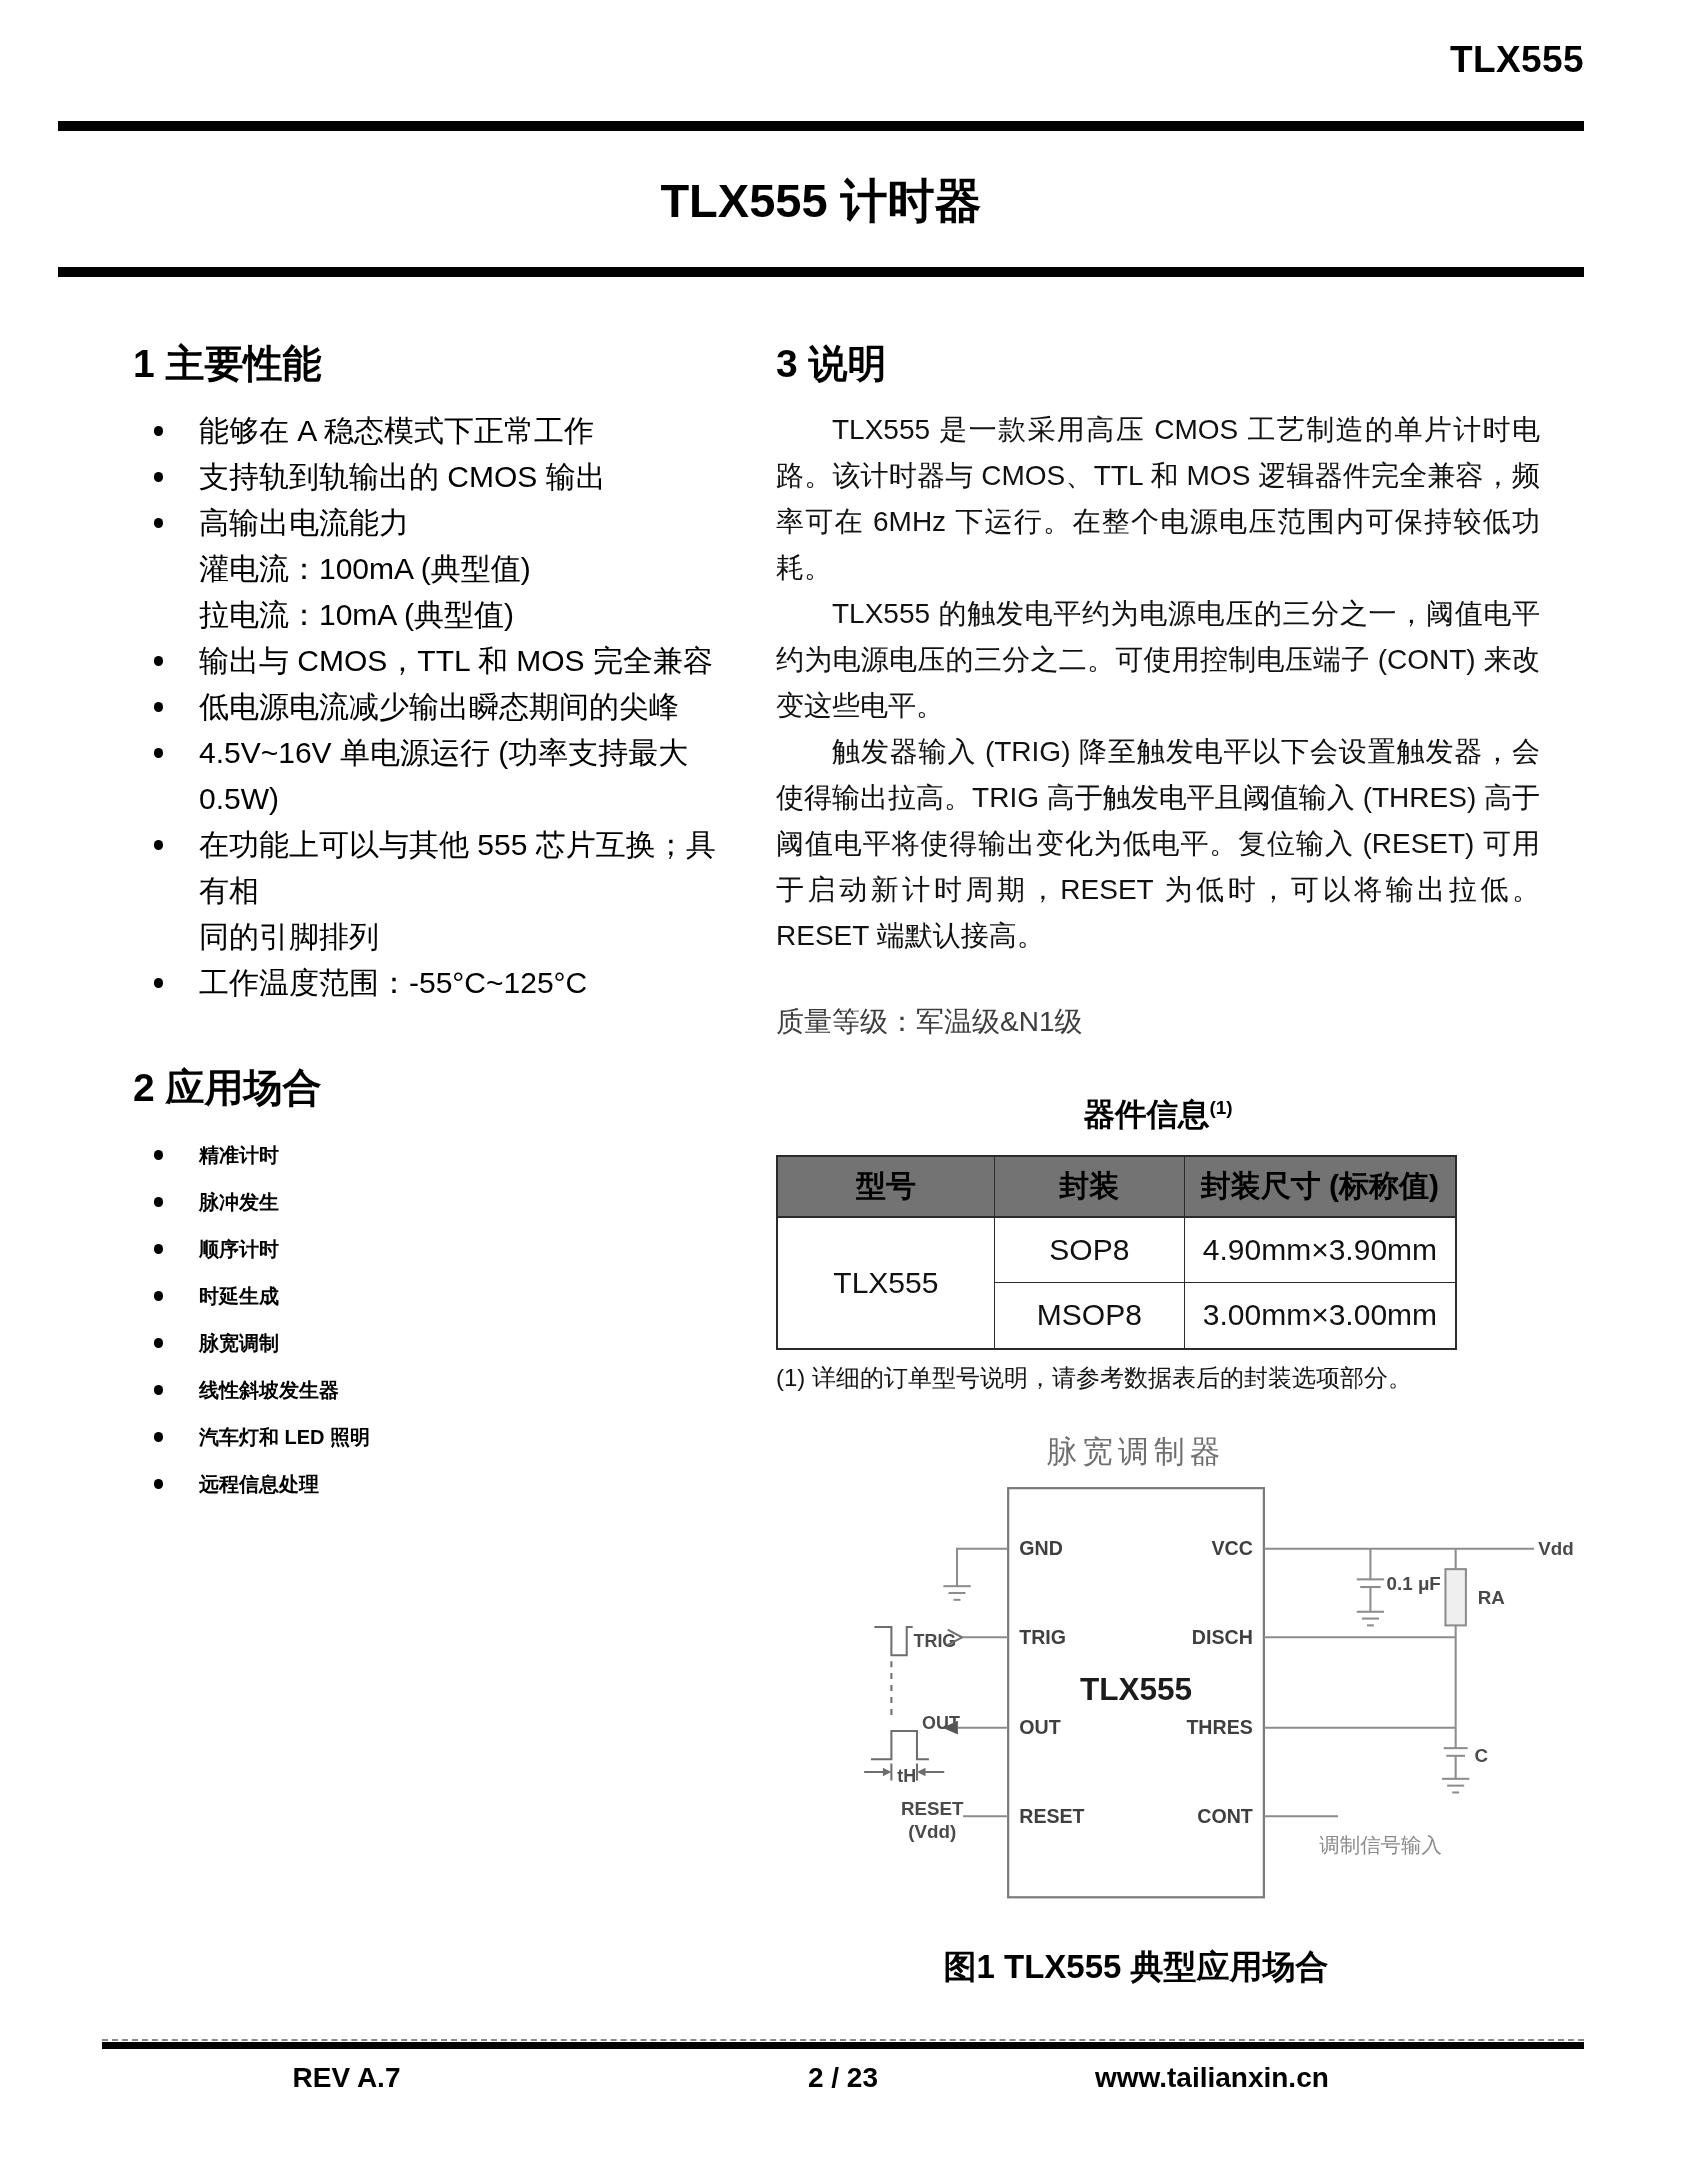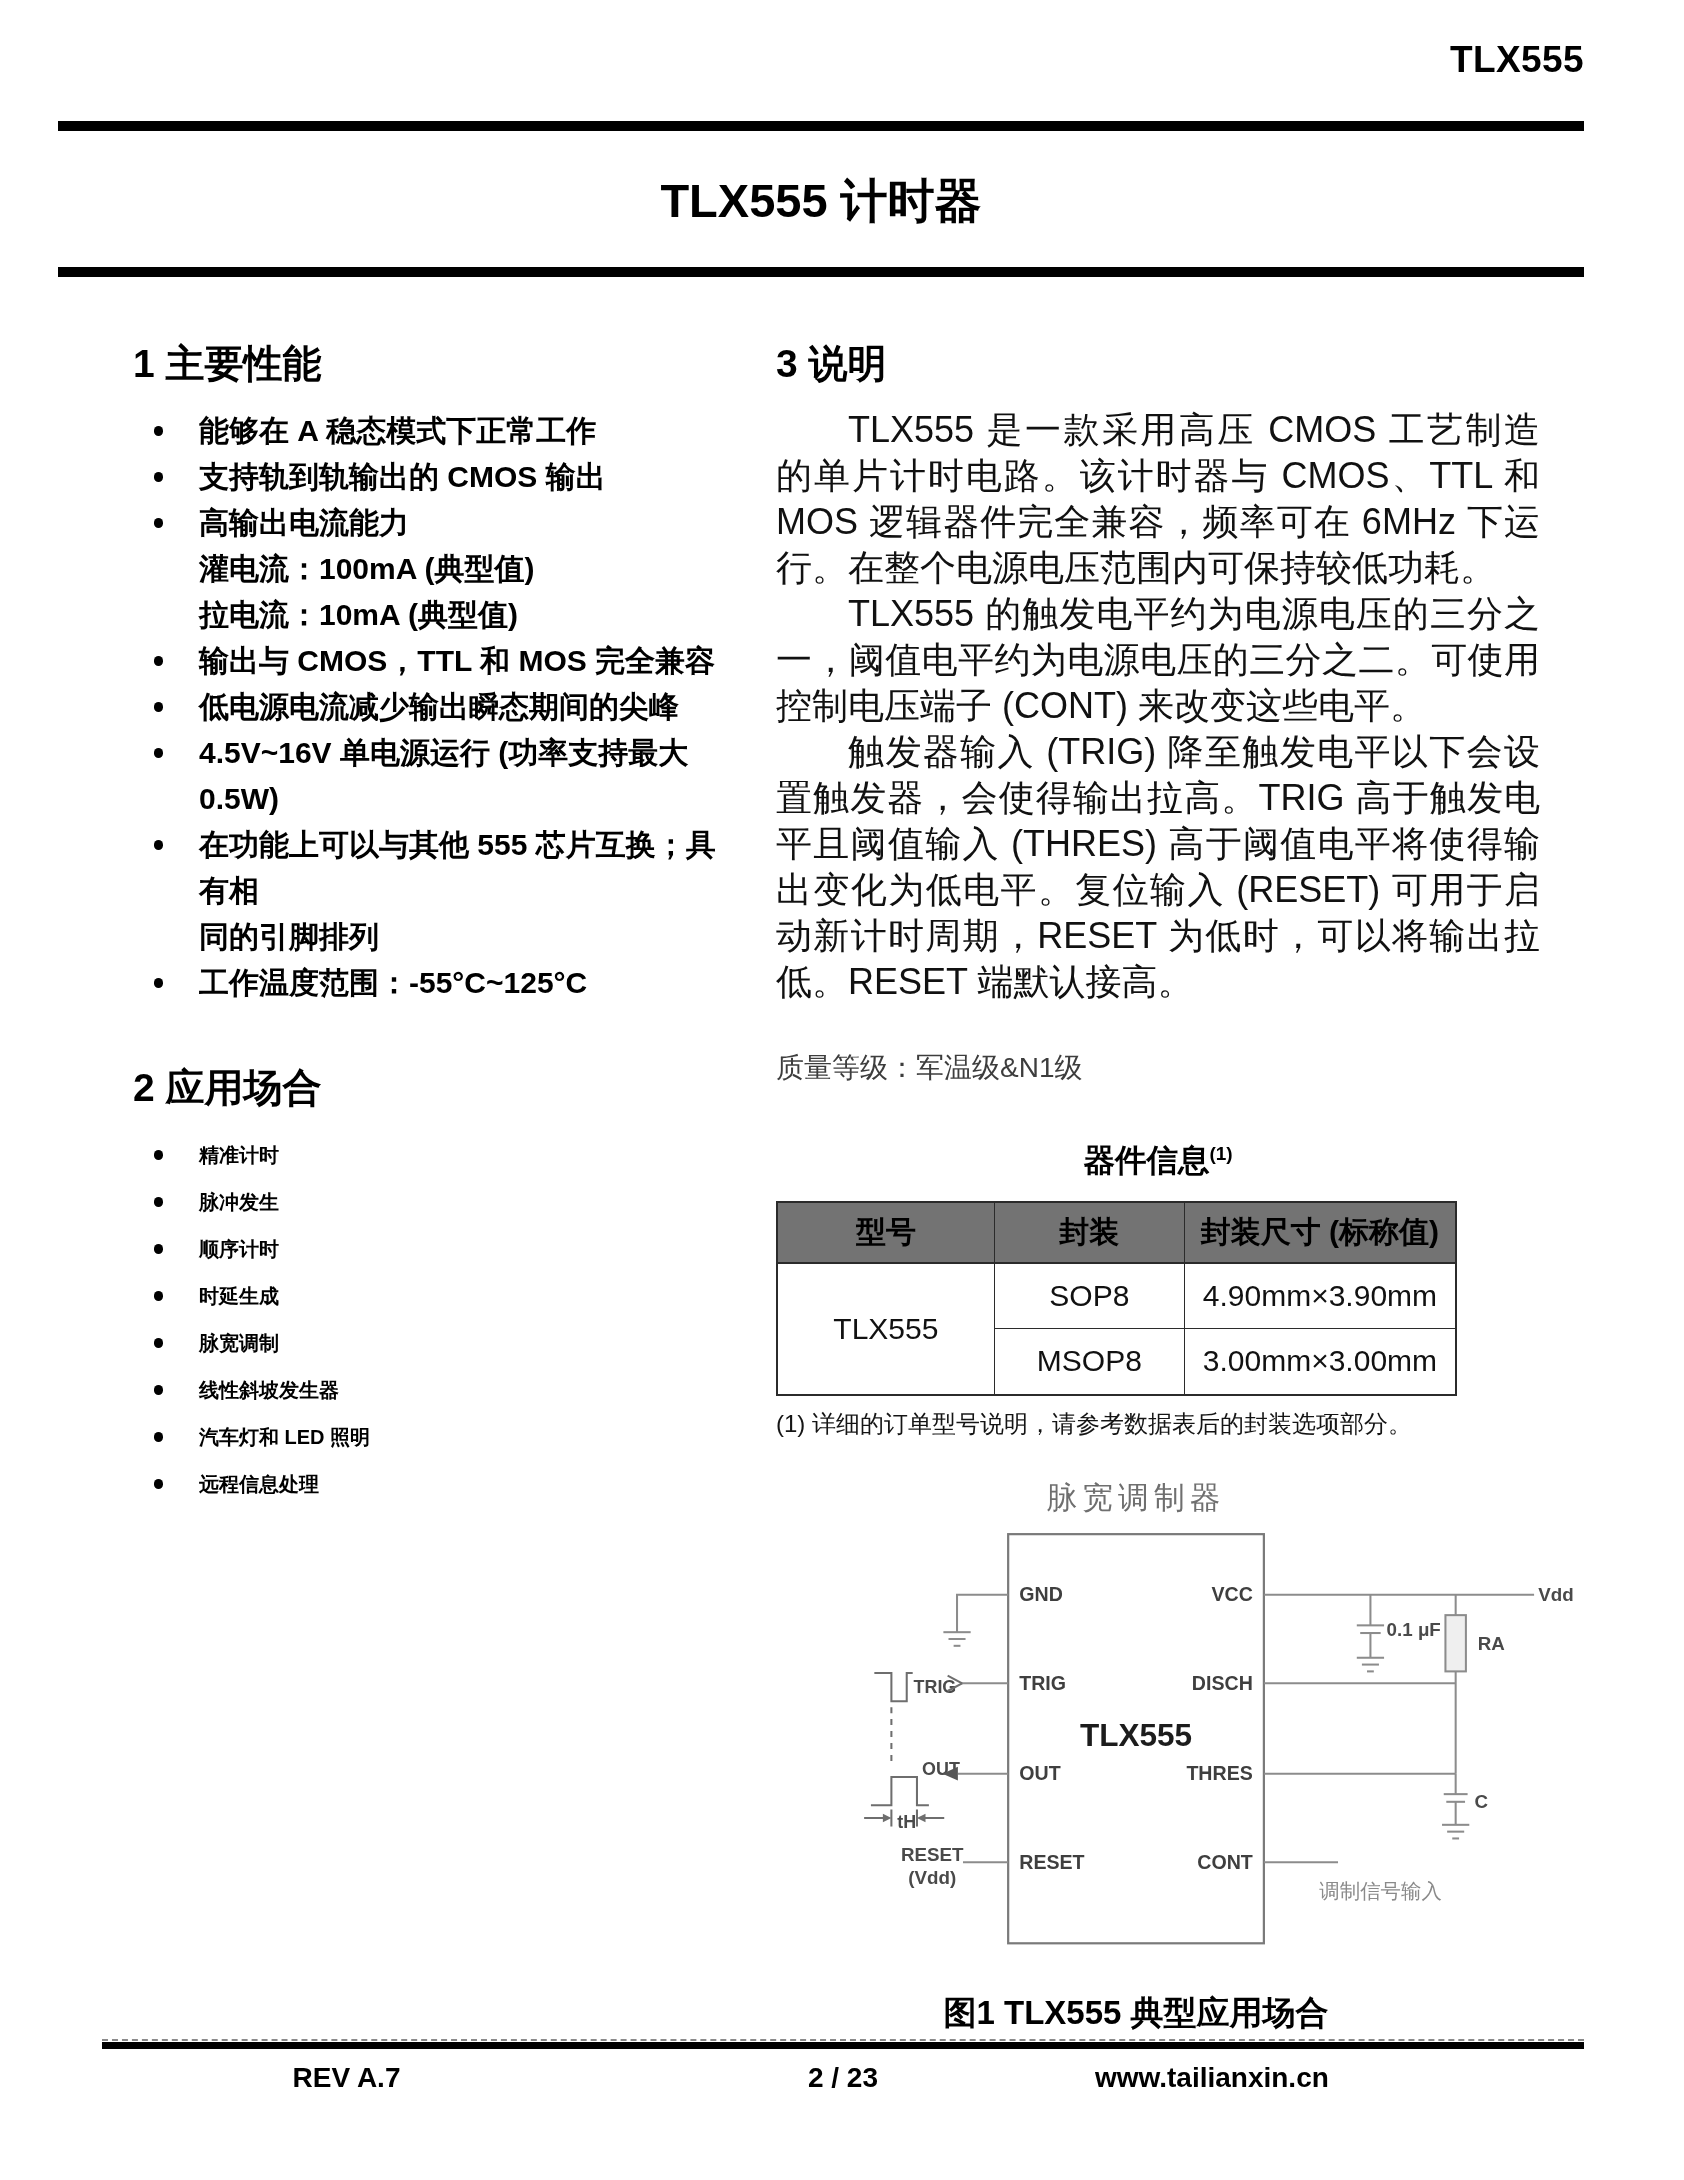--- a/index.html
+++ b/index.html
@@ -15,29 +15,29 @@
   .doc-title { text-align:center; font-size:47px; font-weight:bold; margin-top:46px; line-height:1; }
   .rule2 { height:10.2px; background:#000; margin-top:43px; }
 
   .cols { display:flex; margin-top:66px; }
   .col-left { width:681px; flex:0 0 681px; }
   .col-right { width:764px; flex:0 0 764px; margin-left:37px; }
 
   .sec-h { font-size:39px; font-weight:bold; line-height:1.1; }
   .col-left .sec-h { margin-left:75px; }
   .feat-list { margin-top:22px; }
-  .feat { position:relative; padding-left:141px; font-size:30px; font-weight:bold; line-height:46px; }
+  .feat { position:relative; padding-left:141px; font-size:30px; font-weight:normal; line-height:46px; }
   .feat .dot { position:absolute; left:96px; top:18px; width:9.4px; height:9.4px; border-radius:50%; background:#000; }
   .apps-h { margin-top:61px; }
   .app-list { margin-top:22px; }
   .app { position:relative; padding-left:141px; font-size:20px; font-weight:bold; line-height:47px; }
   .app .dot { position:absolute; left:96px; top:18px; width:9.4px; height:9.4px; border-radius:50%; background:#000; }
 
   .desc-body { margin-top:20.4px; }
-  .para { font-size:36px; line-height:46px; text-align:justify; text-indent:2em; color:#111; }
+  .para { font-size:28px; line-height:46px; text-align:justify; text-indent:2em; color:#111; }
   .quality { margin-top:44px; font-size:28px; color:#3d3d3d; }
 
   .tbl-block { margin-top:53px; }
   .tbl-title { text-align:center; font-size:31.5px; font-weight:bold; }
   .tbl-title sup { font-size:19px; font-weight:bold; }
   table.device { margin-top:19px; width:681px; border-collapse:collapse; }
   table.device th, table.device td {
     border:1.7px solid #2b2b2b; text-align:center; vertical-align:middle; font-size:30px;
   }
   table.device { border:2.6px solid #2b2b2b; }

